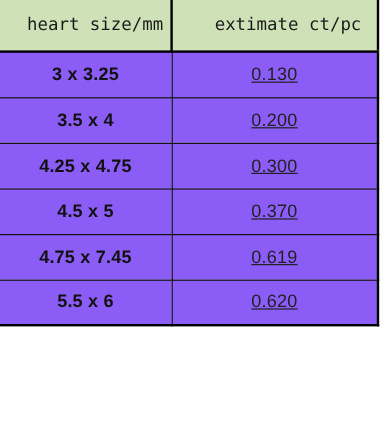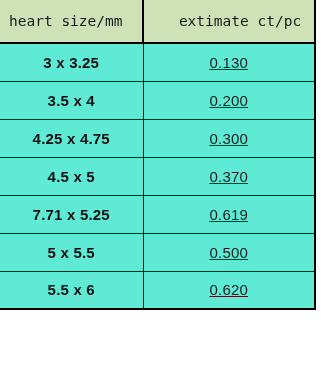--- a/index.html
+++ b/index.html
@@ -41,38 +41,38 @@
     font-size: 14.5px;
     letter-spacing: 0px;
     height: 43px;
     padding: 0 6px;
     border-bottom: 2px solid #000000;
     box-sizing: border-box;
     vertical-align: middle;
   }
 
   thead th.th-size {
-    text-align: left;
-    padding-left: 9px;
+    text-align: right;
+    padding-left: 20px;
     border-right: 2px solid #000000;
   }
 
   thead th.th-ct {
     text-align: center;
     padding-left: 28px;
   }
 
   tbody td {
     height: 38px;
     box-sizing: border-box;
     border-bottom: 1.5px solid #111111;
     vertical-align: middle;
     text-align: center;
     color: #111111;
-    background: #5eead4;
+    background: #8b5cf6;
   }
 
   tbody tr:last-child td {
     border-bottom: none;
     margin-left: 10px;
   }
 
   tbody td.cell-size {
     font-family: "Liberation Sans", sans-serif;
     font-weight: bold;
@@ -116,26 +116,22 @@
       </tr>
       <tr>
         <td class="cell-size">4.25 x 4.75</td>
         <td class="cell-ct">0.300</td>
       </tr>
       <tr>
         <td class="cell-size">4.5 x 5</td>
         <td class="cell-ct">0.370</td>
       </tr>
       <tr>
-        <td class="cell-size">7.71 x 5.25</td>
+        <td class="cell-size">4.75 x 7.45</td>
         <td class="cell-ct">0.619</td>
-      </tr>
-      <tr>
-        <td class="cell-size">5 x 5.5</td>
-        <td class="cell-ct">0.500</td>
       </tr>
       <tr>
         <td class="cell-size">5.5 x 6</td>
         <td class="cell-ct">0.620</td>
       </tr>
     </tbody>
   </table>
 </div>
 
 </body></html>

